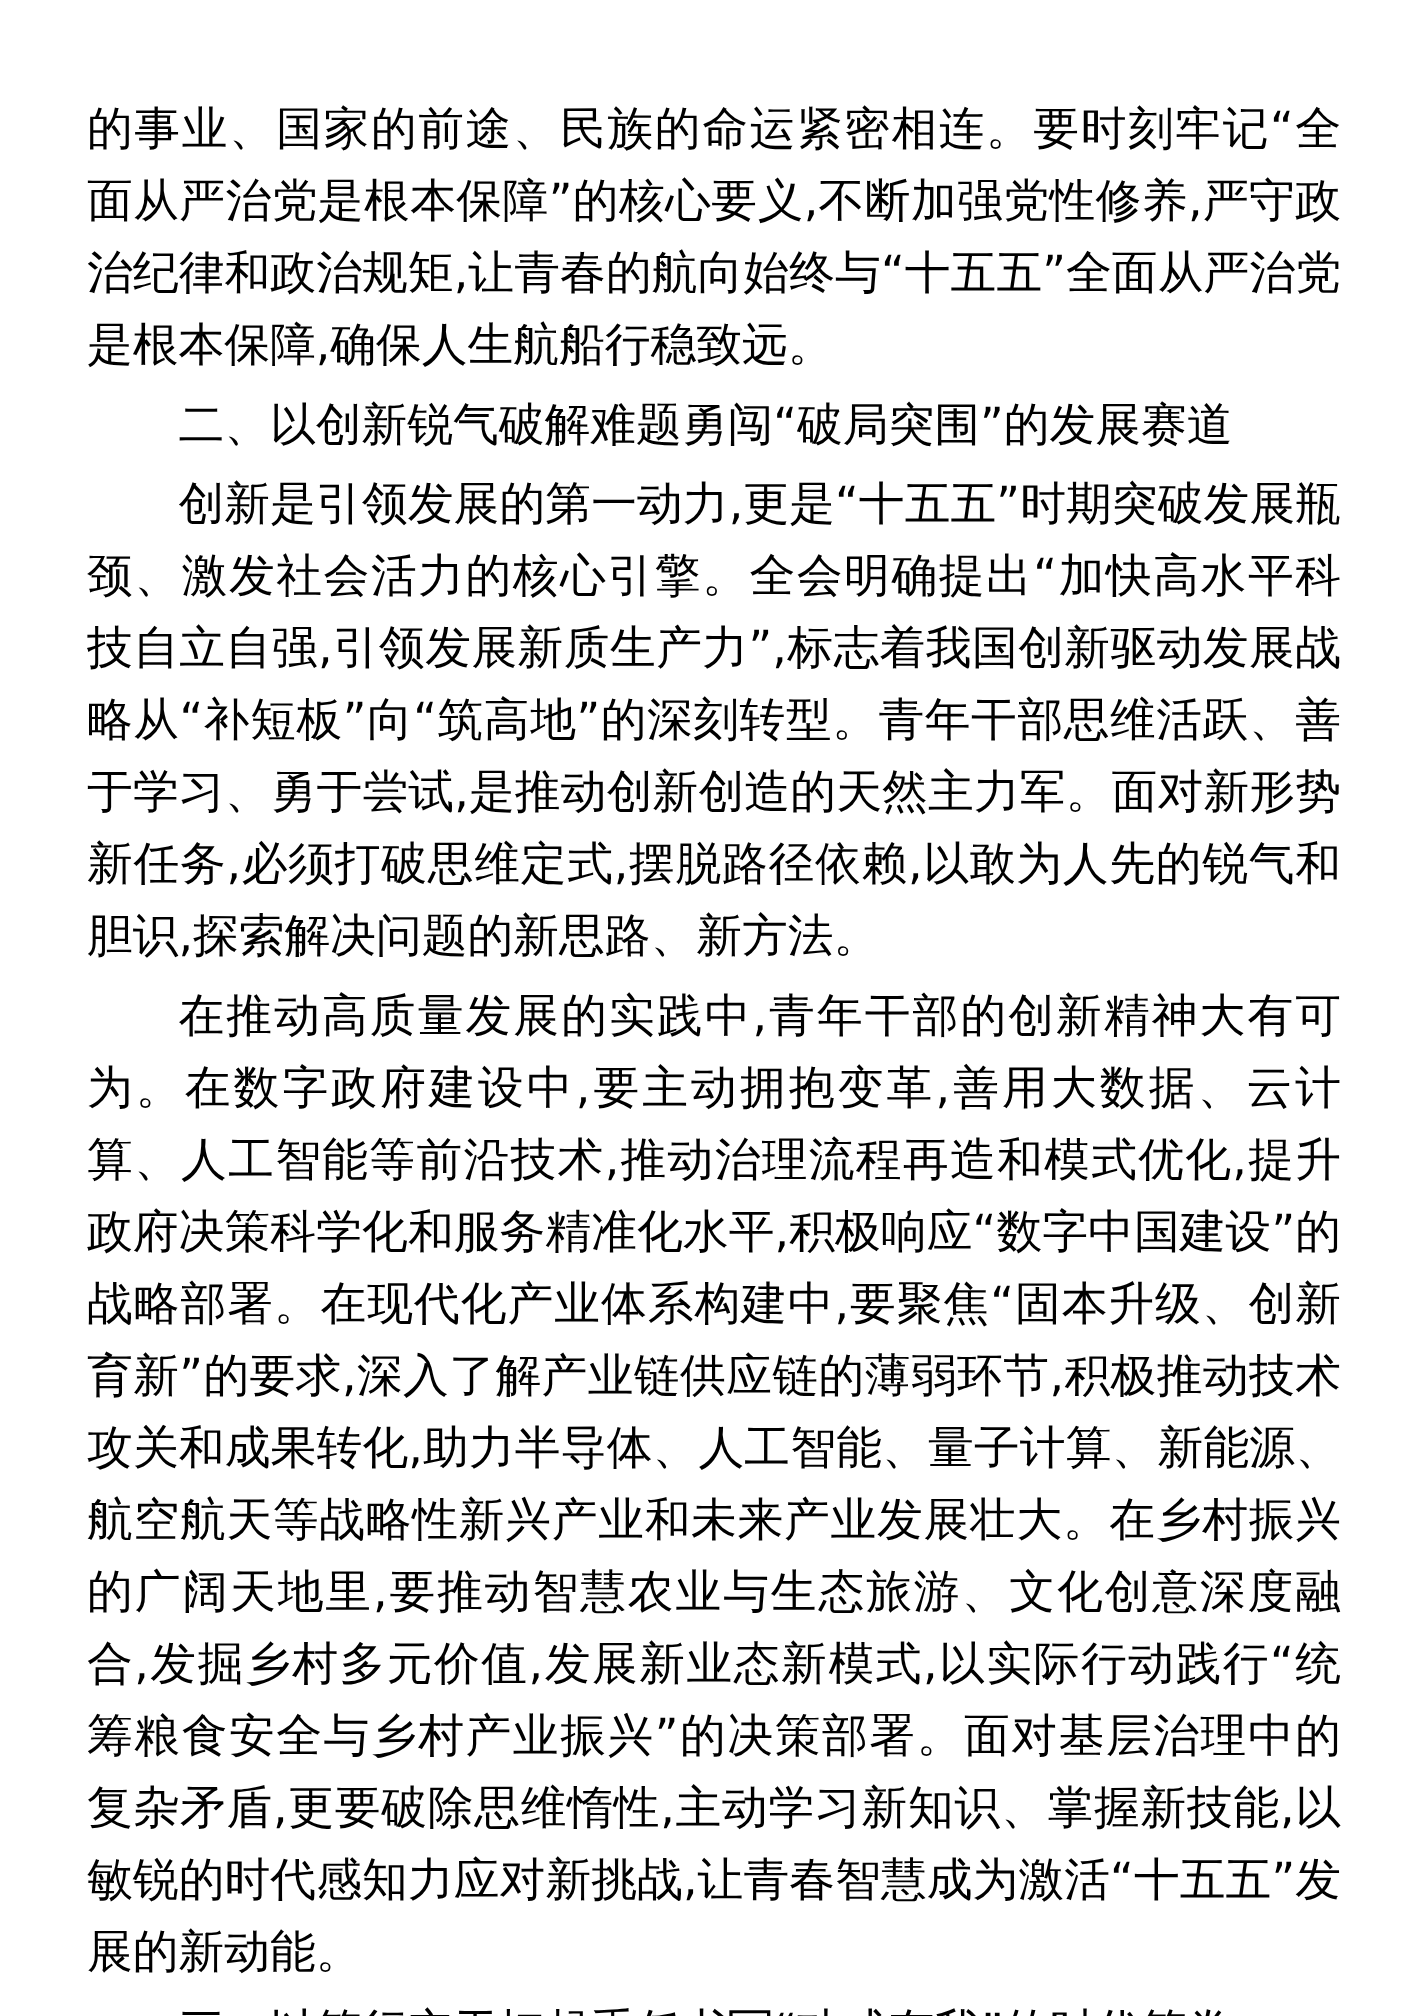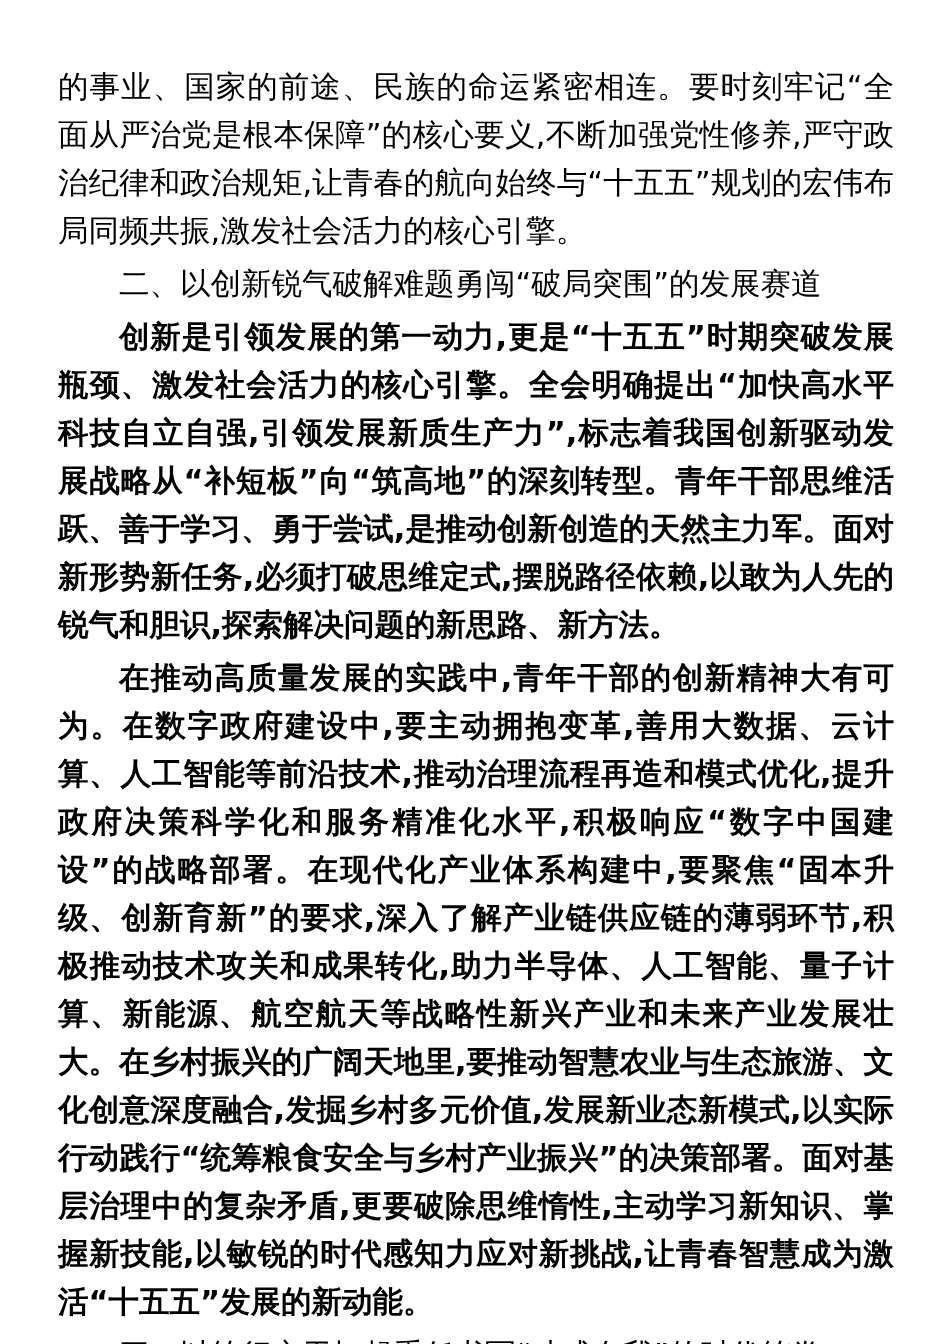--- a/index.html
+++ b/index.html
@@ -31,35 +31,34 @@
     color: #000000;
     text-align: justify;
     text-justify: inter-character;
     text-align-last: left;
     letter-spacing: 0;
     font-weight: 400;
     -webkit-font-smoothing: none;
   }
   .para.indent {
     text-indent: 61px;
-    font-weight: bold;
   }
   .para.heading {
     text-indent: 61px;
     text-align-last: left;
   }
   
   .para + .para {
     margin-top: 5px;
   }
 </style>
 </head>
 <body>
 
 <div class="page">
   <div class="text-column" id="text-column">
-      <p class="para">的事业、国家的前途、民族的命运紧密相连。要时刻牢记“全面从严治党是根本保障”的核心要义,不断加强党性修养,严守政治纪律和政治规矩,让青春的航向始终与“十五五”规划的宏伟布局同频共振,激发社会活力的核心引擎。</p>
+      <p class="para">的事业、国家的前途、民族的命运紧密相连。要时刻牢记“全面从严治党是根本保障”的核心要义,不断加强党性修养,严守政治纪律和政治规矩,让青春的航向始终与“十五五”全面从严治党是根本保障,确保人生航船行稳致远。</p>
       <p class="para heading">二、以创新锐气破解难题勇闯“破局突围”的发展赛道</p>
       <p class="para indent">创新是引领发展的第一动力,更是“十五五”时期突破发展瓶颈、激发社会活力的核心引擎。全会明确提出“加快高水平科技自立自强,引领发展新质生产力”,标志着我国创新驱动发展战略从“补短板”向“筑高地”的深刻转型。青年干部思维活跃、善于学习、勇于尝试,是推动创新创造的天然主力军。面对新形势新任务,必须打破思维定式,摆脱路径依赖,以敢为人先的锐气和胆识,探索解决问题的新思路、新方法。</p>
       <p class="para indent">在推动高质量发展的实践中,青年干部的创新精神大有可为。在数字政府建设中,要主动拥抱变革,善用大数据、云计算、人工智能等前沿技术,推动治理流程再造和模式优化,提升政府决策科学化和服务精准化水平,积极响应“数字中国建设”的战略部署。在现代化产业体系构建中,要聚焦“固本升级、创新育新”的要求,深入了解产业链供应链的薄弱环节,积极推动技术攻关和成果转化,助力半导体、人工智能、量子计算、新能源、航空航天等战略性新兴产业和未来产业发展壮大。在乡村振兴的广阔天地里,要推动智慧农业与生态旅游、文化创意深度融合,发掘乡村多元价值,发展新业态新模式,以实际行动践行“统筹粮食安全与乡村产业振兴”的决策部署。面对基层治理中的复杂矛盾,更要破除思维惰性,主动学习新知识、掌握新技能,以敏锐的时代感知力应对新挑战,让青春智慧成为激活“十五五”发展的新动能。</p>
       <p class="para heading">三、以笃行实干扛起重任书写“功成有我”的时代答卷</p>
     </div>
 </div>
 
 </body></html>

